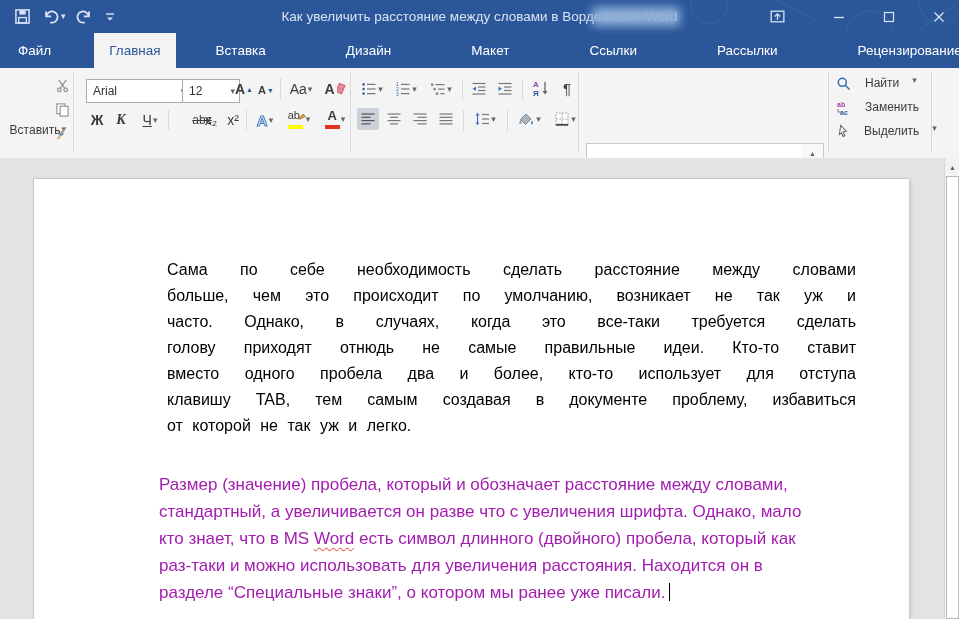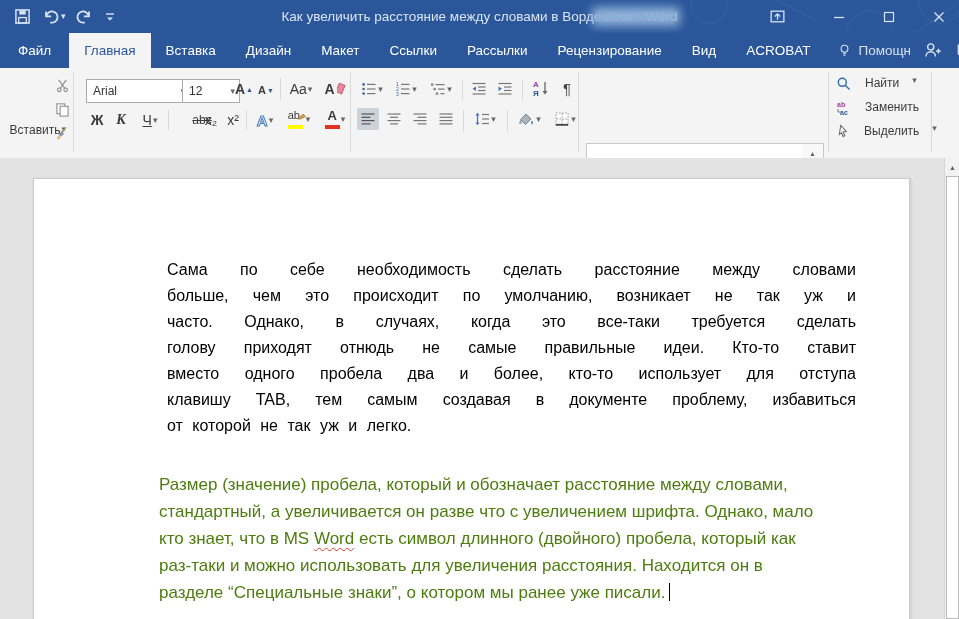--- a/index.html
+++ b/index.html
@@ -15,21 +15,21 @@
   .deco .c{position:absolute;border:2px solid rgba(255,255,255,.06);border-radius:50%;}
   .deco .l{position:absolute;background:rgba(255,255,255,.06);}
   .qat{left:14px;top:0;height:33px;display:flex;align-items:center;gap:10px;color:#d9e4f3;}
   .qbtn{display:flex;align-items:center;gap:2px;cursor:default;}
   .title{left:0;top:0;width:959px;height:33px;display:flex;align-items:center;justify-content:center;
          color:#d9e4f3;font-size:13.5px;pointer-events:none;}
   .blurbadge{left:592px;top:7px;width:88px;height:19px;background:#8fb0d8;filter:blur(5px);border-radius:3px;}
   .winbtn{top:0;height:33px;width:34px;display:flex;align-items:center;justify-content:center;}
 
   
-  .tabrow{left:0;top:33px;width:959px;height:35px;background:#2b579a;display:flex;align-items:stretch;}
+  .tabrow{left:0;top:33px;width:959px;height:35px;background:#2b579a;display:flex;align-items:stretch;gap:25px;}
   .tab{display:flex;align-items:center;padding:0 15px;color:#fff;font-size:13.5px;white-space:nowrap;}
   .tab.active{background:#f4f4f4;color:#2b579a;}
   .tsep{width:1px;height:16px;background:rgba(255,255,255,.35);align-self:center;}
   .tellme{display:flex;align-items:center;gap:6px;color:rgba(255,255,255,.8);font-size:13.5px;padding:0 12px;}
   .tr-icons{margin-left:auto;display:flex;align-items:center;gap:14px;padding-right:16px;}
 
   
   .ribbon{left:0;top:68px;width:959px;height:90px;background:#f4f4f4;border-bottom:1px solid #c3c3c3;
           font-size:12px;color:#3b3b3b;}
   .gsep{position:absolute;top:4px;bottom:6px;width:1px;background:#d9d9d9;}
@@ -62,21 +62,21 @@
   .morebar{display:inline-block;border-top:1.5px solid #666;padding-top:1px;font-size:7px;line-height:1;}
   .edrow{position:absolute;left:836px;display:flex;align-items:flex-start;gap:13px;font-size:12px;color:#3b3b3b;}
 
   
   .docarea{left:0;top:158px;width:944px;height:461px;background:#e3e3e3;}
   .page{left:33px;top:20px;width:875px;height:441px;background:#fff;border:1px solid #cbcbcb;
         box-shadow:1px 1px 3px rgba(0,0,0,.12);}
   .p1{position:absolute;left:125px;top:78px;width:697px;font-size:16px;line-height:26px;color:#000;}
   .p1 div{text-align:justify;text-align-last:justify;margin-left:8px;}
   .p1 div.last{text-align:right;text-align-last:left;word-spacing:5px;}
-  .p2{position:absolute;left:125px;top:292px;width:716px;font-size:17px;line-height:27px;color:#4d7c0f;}
+  .p2{position:absolute;left:125px;top:292px;width:716px;font-size:17px;line-height:27px;color:#a21caf;}
   .misspell{text-decoration:underline wavy #e03c31 1px;text-underline-offset:3px;}
   .caret{display:inline-block;width:1px;height:18px;background:#000;margin-left:4px;vertical-align:-3px;}
 
   
   .vscroll{left:944px;top:158px;width:15px;height:461px;background:#f2f2f2;border-left:1px solid #d6d6d6;}
   .sbtn{left:0;top:0;width:15px;height:18px;background:#f2f2f2;display:flex;align-items:center;
         justify-content:center;font-size:7px;color:#606060;border-bottom:1px solid #e0e0e0;}
   .thumb{left:1px;top:18px;width:13px;height:443px;background:#fff;border:1px solid #b9b9b9;box-sizing:border-box;}
 </style>
 </head>
@@ -527,21 +527,21 @@
         <div>больше, чем это происходит по умолчанию, возникает не так уж и</div>
         <div>часто. Однако, в случаях, когда это все-таки требуется сделать</div>
         <div>голову приходят отнюдь не самые правильные идеи. Кто-то ставит</div>
         <div>вместо одного пробела два и более, кто-то использует для отступа</div>
         <div>клавишу TAB, тем самым создавая в документе проблему, избавиться</div>
         <div class="last">от которой не так уж и легко.</div>
       </div>
 
       <div class="p2">
         <div>Размер (значение) пробела, который и обозначает расстояние между словами,</div>
-        <div>стандартный, а увеличивается он разве что с увеличением шрифта. Однако, мало</div>
+        <div>стандартный, а увеличивается он разве что с увеличения шрифта. Однако, мало</div>
         <div><span>кто знает, что в MS </span><span class="misspell">Word</span><span> есть символ длинного (двойного) пробела, который как</span></div>
         <div>раз-таки и можно использовать для увеличения расстояния. Находится он в</div>
         <div><span>разделе “Специальные знаки”, о котором мы ранее уже писали.</span><span class="caret"></span></div>
       </div>
 
     </div>
   </div>
 
   <div class="ab vscroll">
     <div class="ab sbtn">

